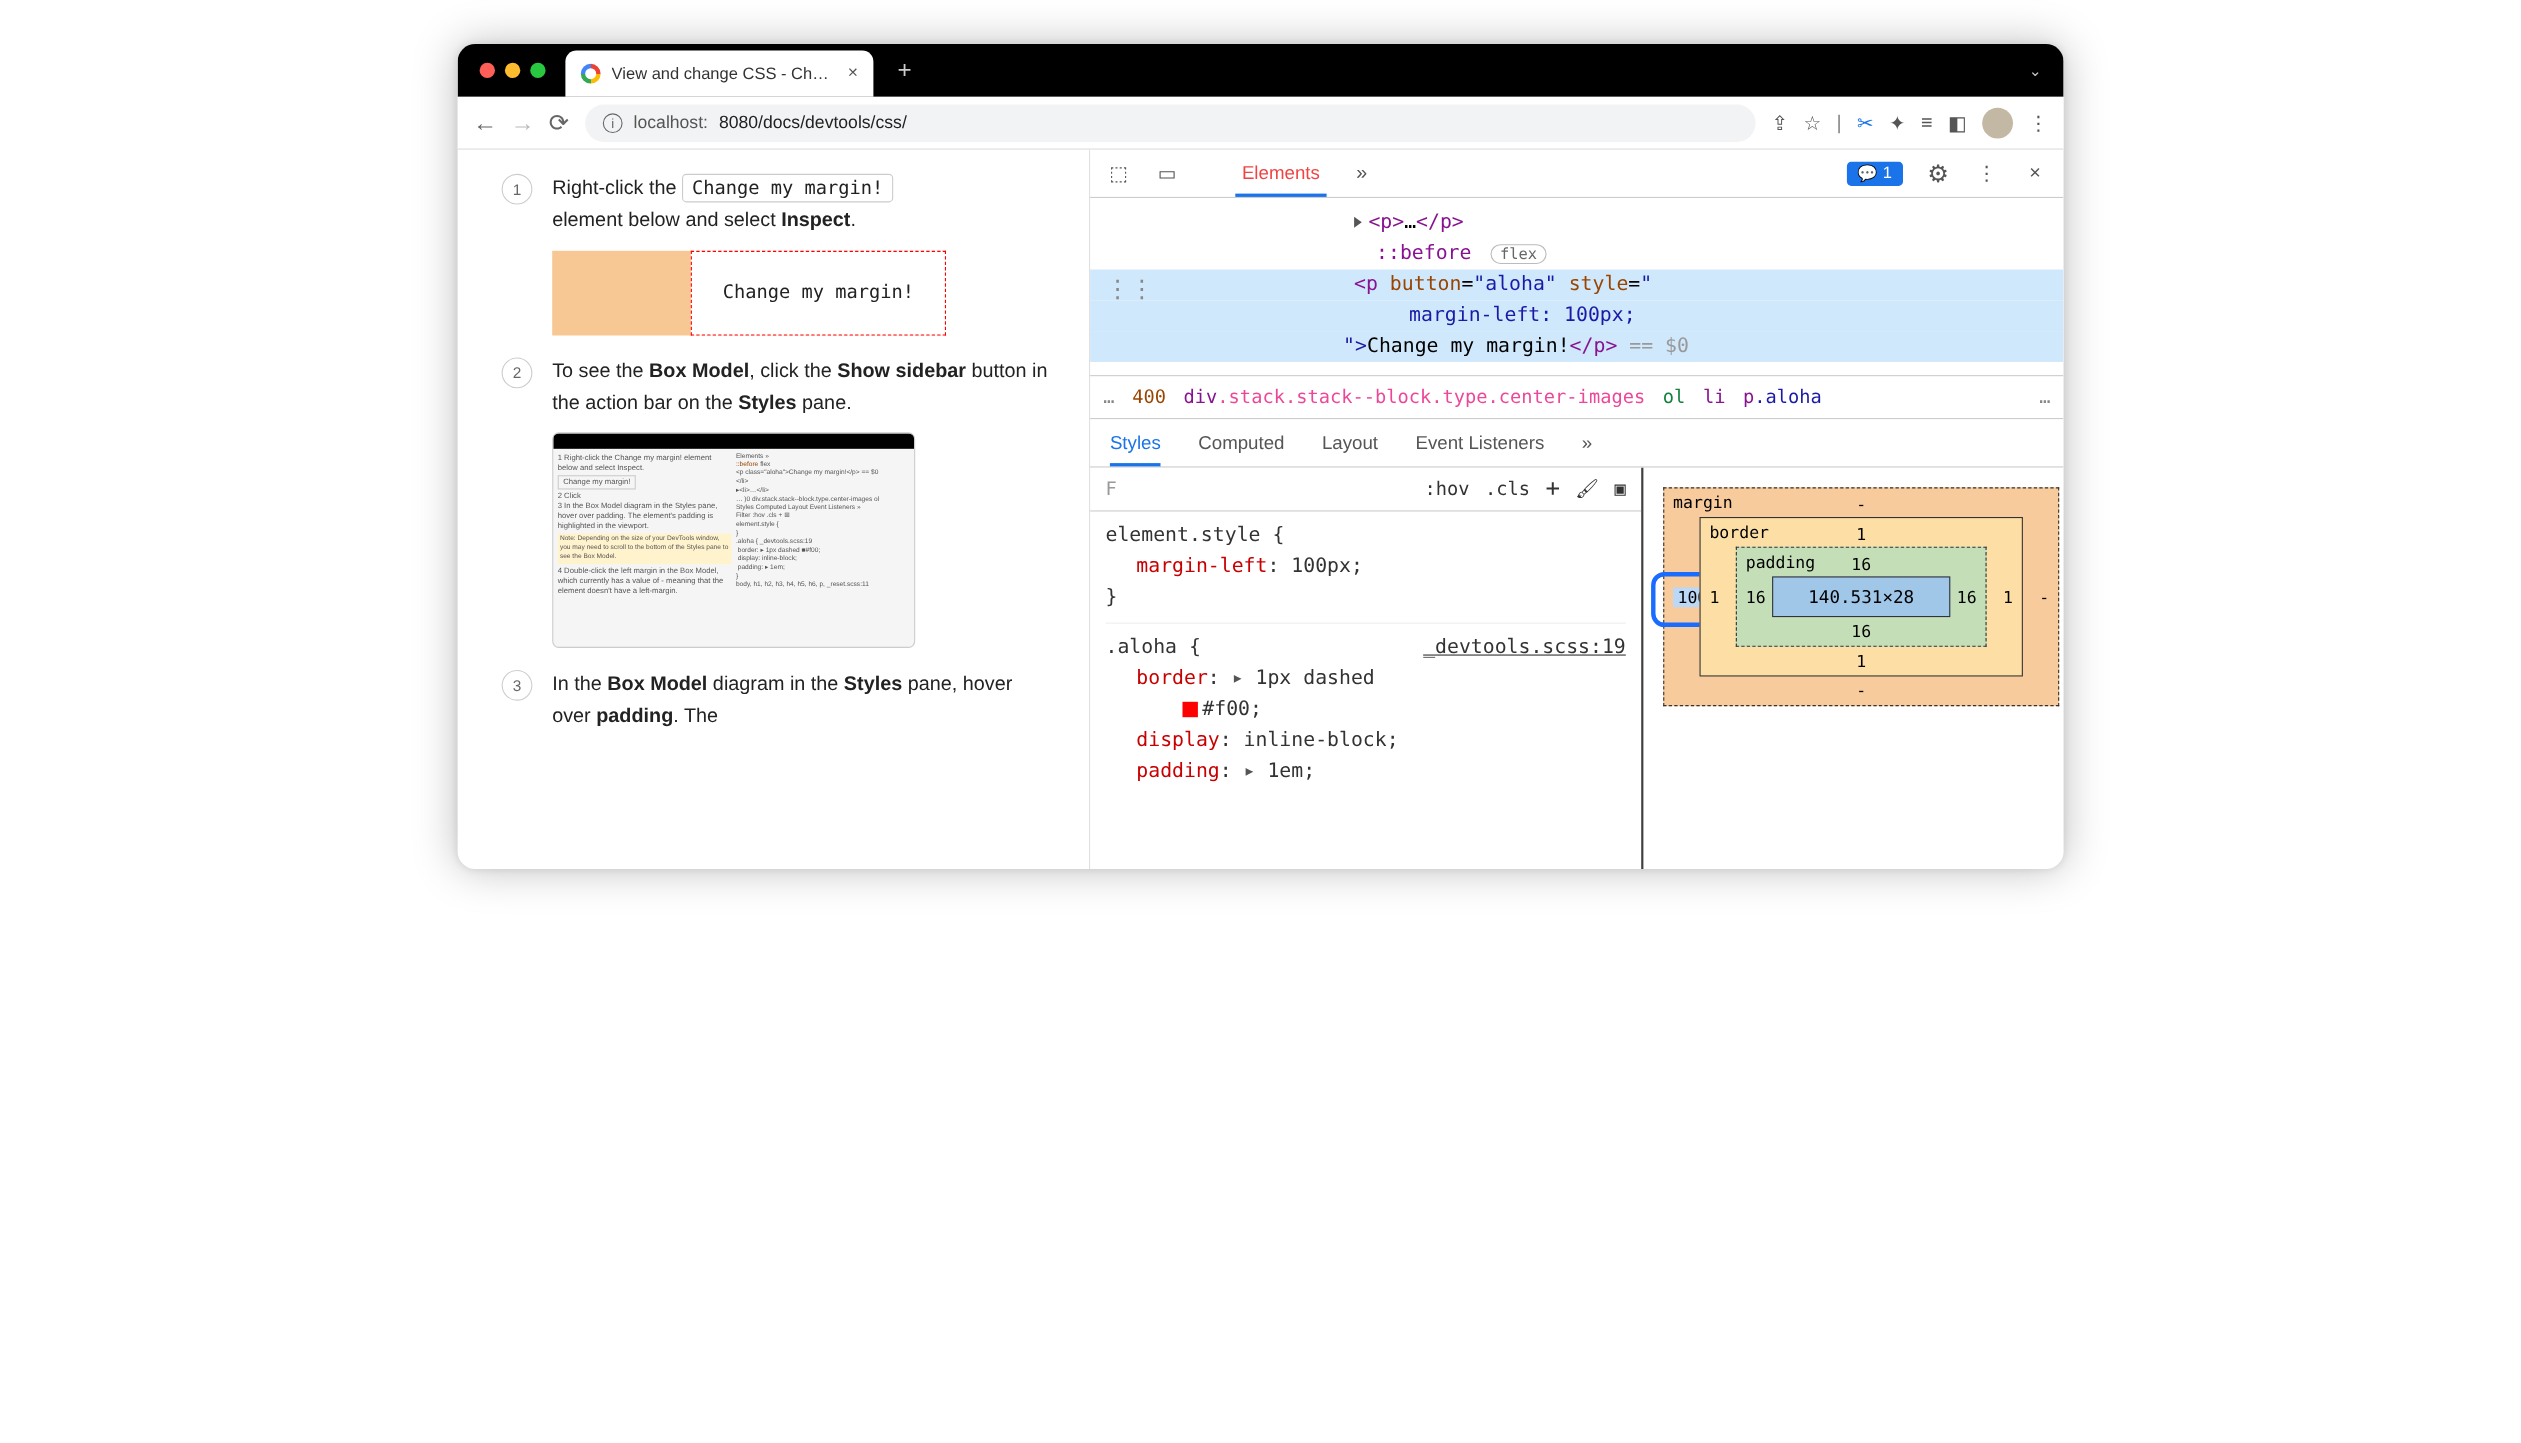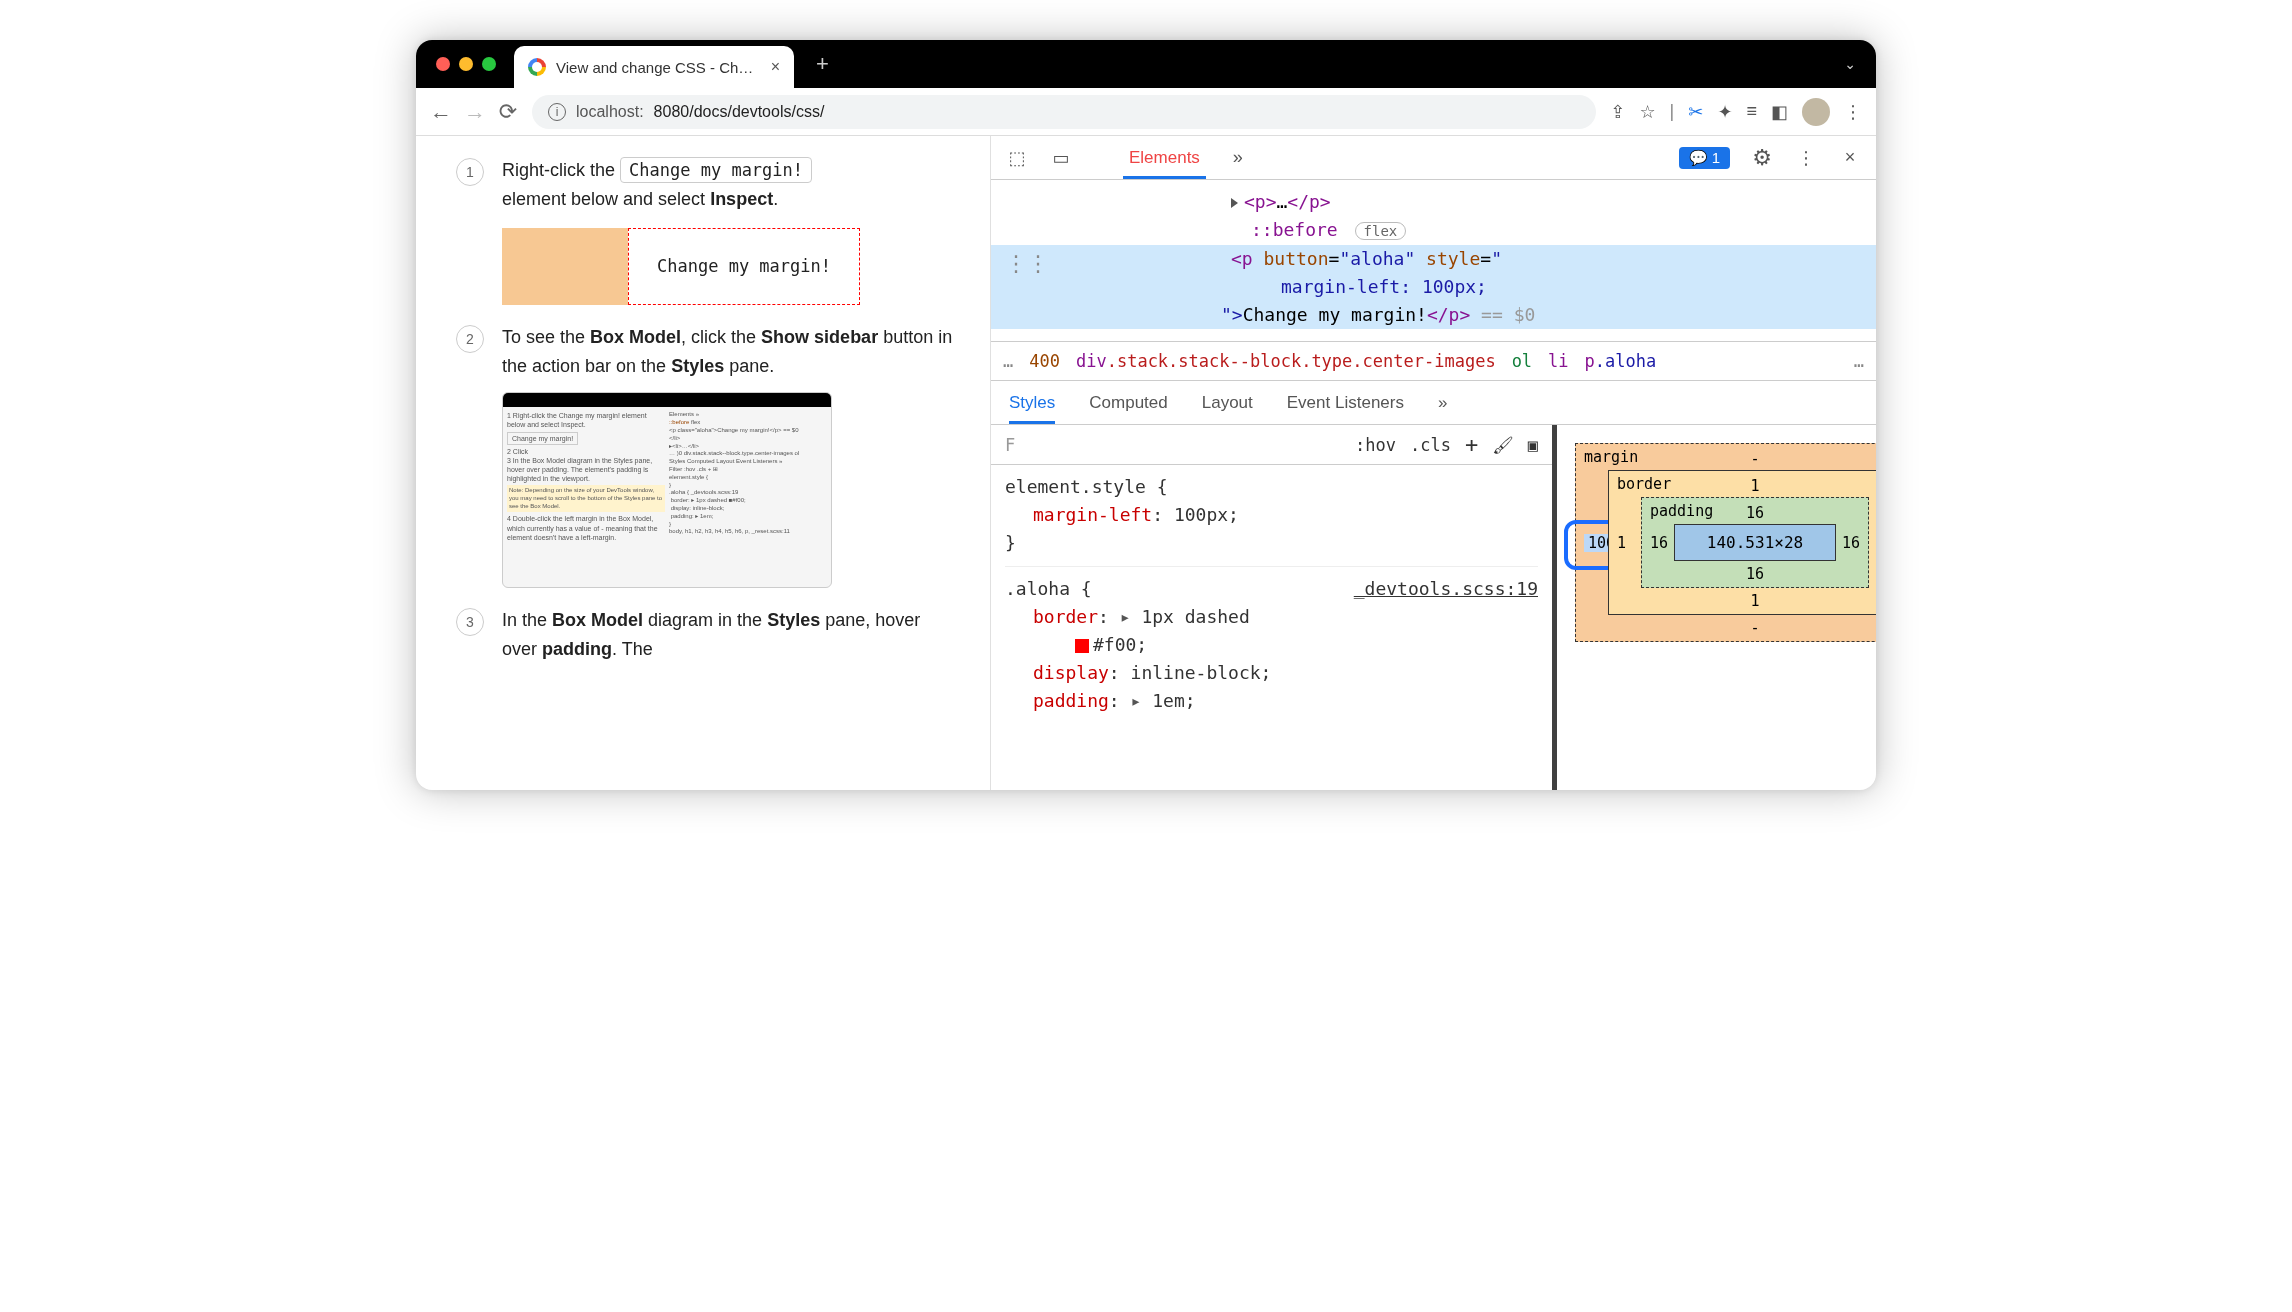--- a/index.html
+++ b/index.html
@@ -100,21 +100,21 @@
 .styles-body{flex:1;display:flex;overflow:hidden;}
 .styles-left{flex:1;display:flex;flex-direction:column;overflow:hidden;}
 .filterbar{height:40px;border-bottom:1px solid #ccc;display:flex;align-items:center;padding:0 14px;gap:14px;font-family:Menlo,monospace;font-size:17px;color:#333;}
 .filterbar .F{color:#999;}
 .rules{font-family:Menlo,monospace;font-size:18px;line-height:28px;padding:8px 14px;color:#333;}
 .sel{color:#333;}
 .prop{color:#c80000;margin-top:24px;}
 .val{color:#333;}
 .srclink{color:#333;text-decoration:underline;float:right;}
 .swatch{display:inline-block;width:14px;height:14px;background:#f00;vertical-align:middle;margin-right:4px;}
-.boxmodel-pane{width:324px;border-left:5px solid #404040;padding:18px;font-family:Menlo,monospace;font-size:15px;}
+.boxmodel-pane{width:384px;border-left:2px solid #404040;padding:18px;font-family:Menlo,monospace;font-size:15px;}
 .bm{position:relative;width:360px;}
 .bm .layer{position:relative;padding:26px 32px 26px 32px;text-align:center;}
 .bm .margin{border:1px dashed #333;background:#f8cb9c;}
 .bm .border{border:1px solid #333;background:#fddfa6;}
 .bm .padding{border:1px dashed #333;background:#c4dfb8;}
 .bm .inner{border:1px solid #333;background:#a0c6e8;padding:8px 16px;font-size:16px;}
 .bm .lbl{position:absolute;top:4px;left:8px;font-size:15px;}
 .bm .top,.bm .bottom{position:absolute;left:50%;transform:translateX(-50%);}
 .bm .top{top:6px;} .bm .bottom{bottom:4px;}
 .bm .lft,.bm .rgt{position:absolute;top:50%;transform:translateY(-50%);}
@@ -234,21 +234,21 @@
           <span class="str">margin-left: 100px;</span>
         </div>
         <div class="selline" style="margin:0 -20px 0 -60px;padding-left:230px;">
           <span class="str">"&gt;</span><span class="txt">Change my margin!</span><span class="tag">&lt;/p&gt;</span><span class="eqsel"> == $0</span>
         </div>
       </div>
 
       <div class="breadcrumb">
         <span class="bc ellide">…</span>
         <span class="bc colored">400</span>
-        <span class="bc"><span style="color:#881391">div</span><span style="color:#b91c1c">.stack.stack--block.type.center-images</span></span>
+        <span class="bc"><span style="color:#881391">div</span><span style="color:#ec4899">.stack.stack--block.type.center-images</span></span>
         <span class="bc" style="color:#15803d">ol</span>
         <span class="bc" style="color:#881391">li</span>
         <span class="bc"><span style="color:#881391">p</span><span style="color:#1a1aa6">.aloha</span></span>
         <span class="bc ellide" style="margin-left:auto">…</span>
       </div>
 
       <div class="styletabs">
         <span class="st active">Styles</span>
         <span class="st">Computed</span>
         <span class="st">Layout</span>

